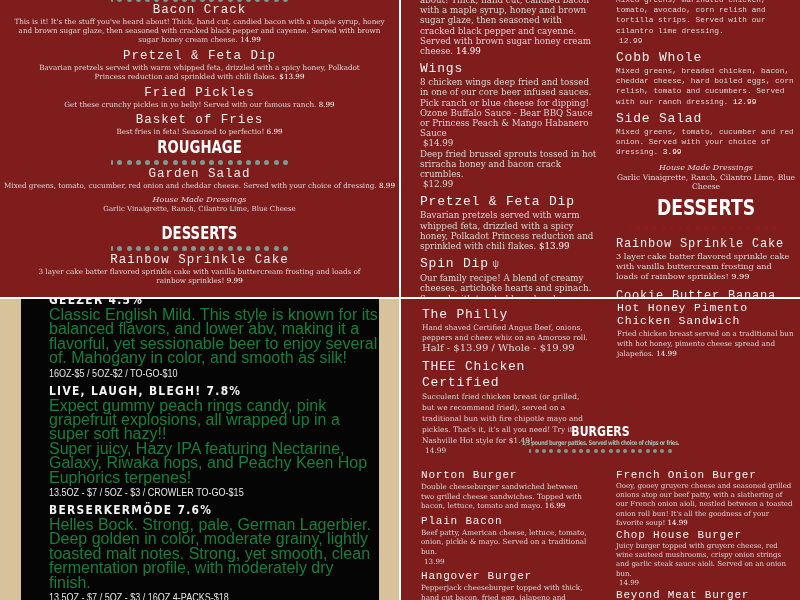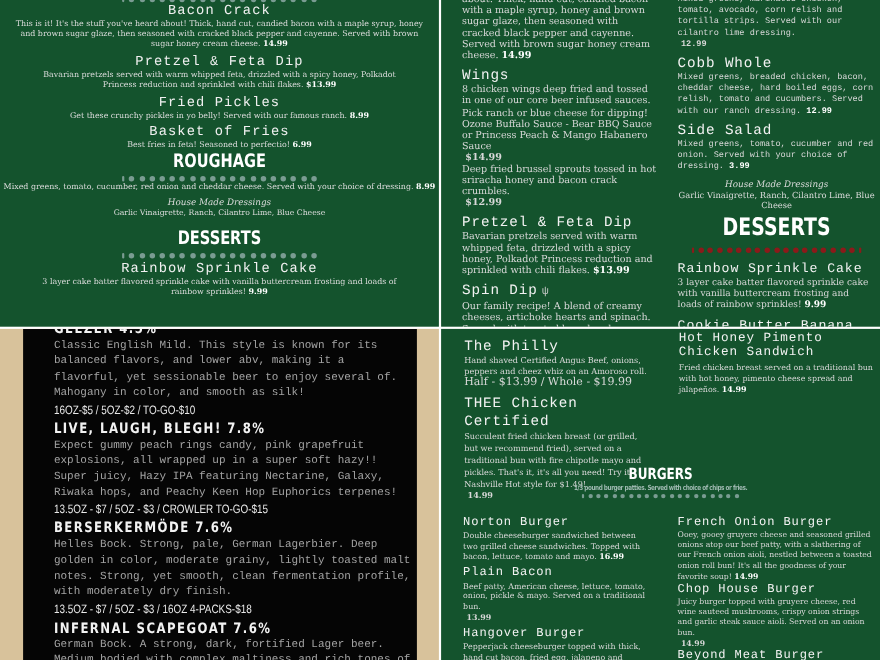--- a/index.html
+++ b/index.html
@@ -1,45 +1,45 @@
 <!DOCTYPE html>
 <html><head>
 <meta charset="utf-8">
 <style>
 *{box-sizing:border-box;margin:0;padding:0}
 html,body{width:800px;height:600px;overflow:hidden;background:#fff}
 body{position:relative;font-family:"Liberation Serif",serif;color:#e8e8e8}
-.q{position:absolute;overflow:hidden;background:#14532d}
+.q{position:absolute;overflow:hidden;background:#7f1d1d}
 #q1{left:0;top:0;width:399px;height:297px}
 #q2{left:401px;top:0;width:399px;height:297px}
 #q3{left:0;top:299px;width:399px;height:301px;background:#d8c29b}
 #q4{left:401px;top:299px;width:399px;height:301px}
 .mono{font-family:"Liberation Mono","DejaVu Sans Mono",monospace}
 .serif{font-family:"DejaVu Serif",serif}
 .cond{font-family:"DejaVu Sans",sans-serif;font-weight:bold;letter-spacing:-0.5px}
 
 .c{text-align:center}
 .q1-title{font-size:12.5px;letter-spacing:1px;color:#f0f0f0;line-height:14px}
 .q1-desc{font-size:7.2px;line-height:9px;color:#dcdcdc;padding:0 14px}
-.price{font-weight:bold;color:#fff}
+.price{font-weight:normal;color:#fff}
 .dots{display:flex;justify-content:center;gap:4.2px;align-items:center}
 .dot{width:5px;height:5px;border-radius:50%;background:#7a9c92}
 .dot.red{background:#8b1a1a}
 .dot.half{width:2px;border-radius:1px}
 .section-h{font-size:17px;color:#fff;letter-spacing:0;line-height:19px;transform:scaleX(0.78)}
 .script{font-family:"DejaVu Serif",serif;font-style:italic;font-size:8px;color:#ddd;line-height:10px}
 .small-c{font-size:7px;color:#ddd;line-height:9px}
 
 .item-title{font-size:13px;letter-spacing:0.8px;color:#f2f2f2;line-height:16px}
 .item-desc{font-size:8.7px;line-height:10.2px;color:#d8d8d8}
 .pepper{font-size:10px;color:#ccc;margin-left:4px}
 
 .board{position:absolute;left:21px;top:0;width:358px;height:301px;background:#050505;padding:0 0 0 28px}
 .beer-name{font-family:"DejaVu Sans",sans-serif;font-weight:bold;font-size:13px;letter-spacing:1.6px;color:#f2f2f2;line-height:16px;transform:scaleX(0.82);transform-origin:left}
-.beer-desc{font-family:Liberation Mono, monospace;font-size:10px;line-height:14.4px;color:#a3a3a3}
+.beer-desc{font-family:Liberation Sans, sans-serif;font-size:16px;line-height:14.4px;color:#15803d}
 .beer-price{font-family:"Liberation Sans",sans-serif;font-size:11px;line-height:14px;color:#e8e8e8;transform:scaleX(0.82);transform-origin:left;white-space:nowrap}
 </style>
 </head>
 <body>
 
 <div id="q1" class="q">
   <div class="dots" style="position:absolute;top:-3px;left:0;right:0">
     <span class="dot half"></span>
       <span class="dot"></span>
       <span class="dot"></span>
@@ -89,20 +89,21 @@
         <span class="dot"></span>
         <span class="dot"></span>
         <span class="dot"></span>
         <span class="dot"></span>
         <span class="dot"></span>
         <span class="dot"></span>
         <span class="dot"></span>
         <span class="dot"></span>
         <span class="dot"></span>
     </div>
+    <div class="q1-title mono" style="margin-top:2px">Garden Salad</div>
     <div class="q1-desc serif" style="padding:0 2px"><span>Mixed greens, tomato, cucumber, red onion and cheddar cheese. Served with your choice of dressing.</span> <span class="price">8.99</span></div>
     <div class="script" style="margin-top:5px">House Made Dressings</div>
     <div class="small-c serif">Garlic Vinaigrette, Ranch, Cilantro Lime, Blue Cheese</div>
 
     <div class="section-h cond" style="margin-top:10px">DESSERTS</div>
     <div class="dots" style="margin-top:3px">
       <span class="dot half"></span>
         <span class="dot"></span>
         <span class="dot"></span>
         <span class="dot"></span>

